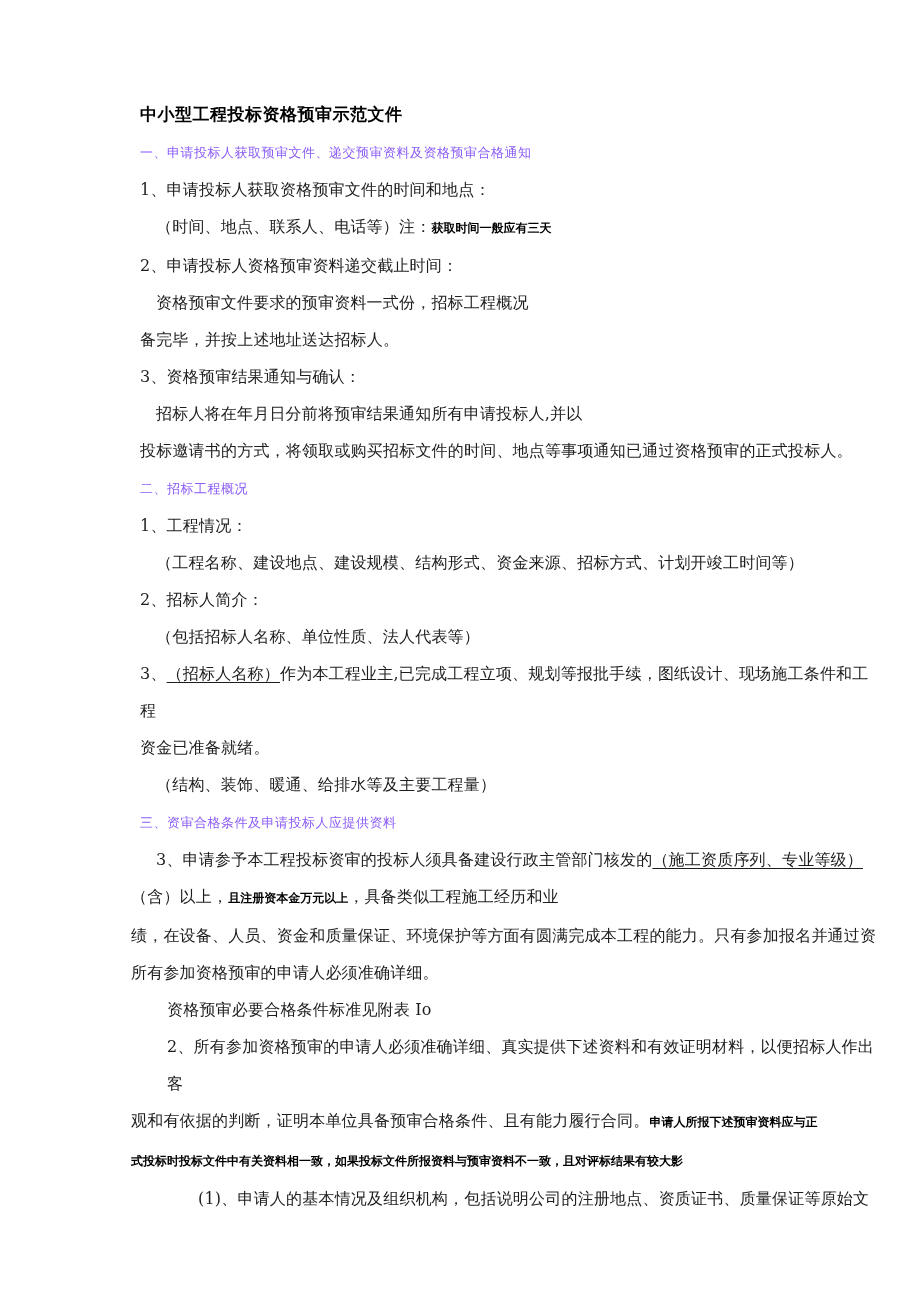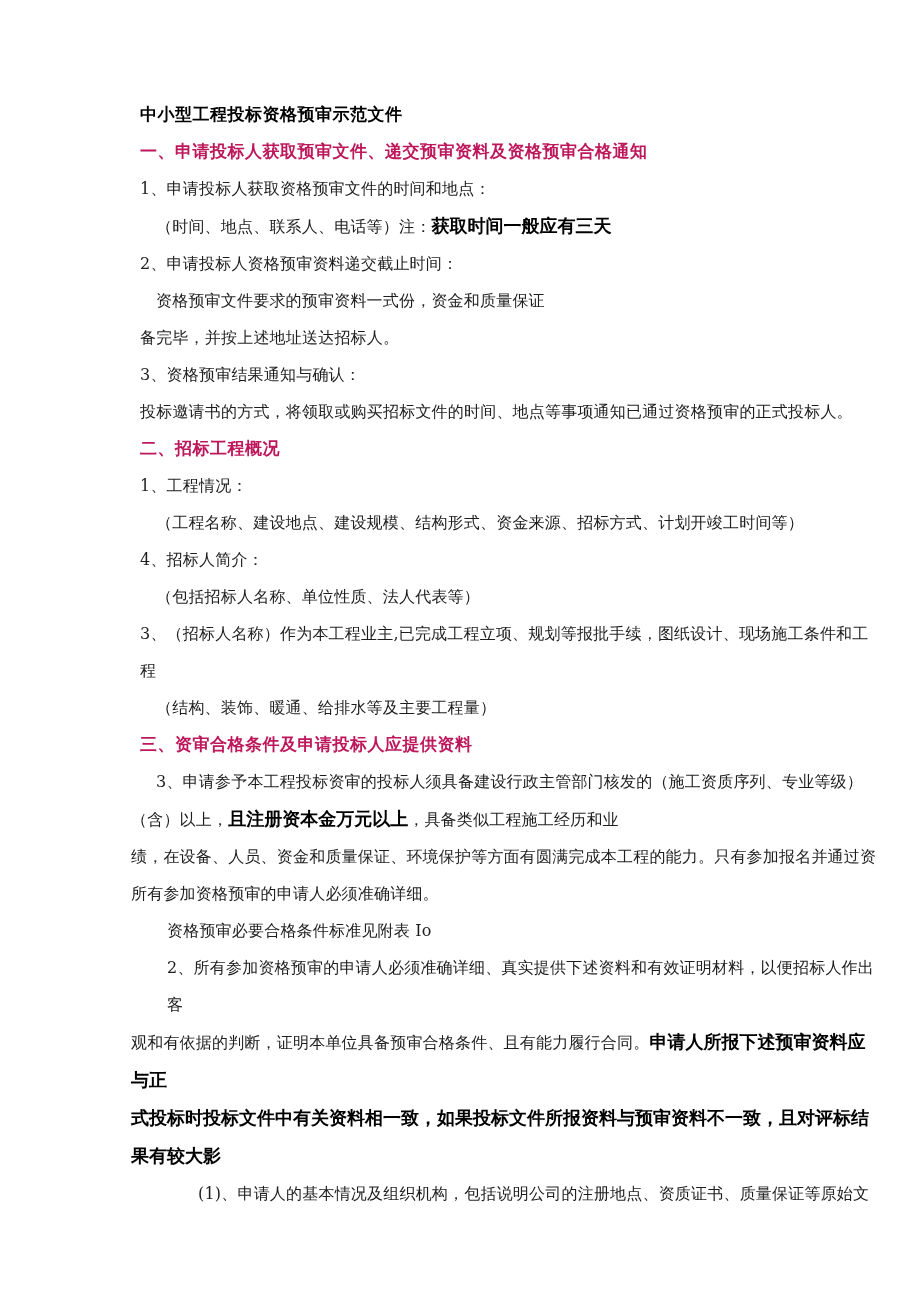--- a/index.html
+++ b/index.html
@@ -29,62 +29,65 @@
   }
   .ln.center { }
   .ln.i1 { padding-left: 16px; }
   .ln.i2 { padding-left: 27px; }
   .ln.i3 { padding-left: 58px; }
   .ln.wide { margin-left: -9px; }
   .seg { }
   .seg.bold {
     font-family: "DejaVu Sans", "Liberation Sans", sans-serif;
     font-weight: 700;
-    font-size: 18px;
+    font-size: 12px;
     color: #000000;
     letter-spacing: 0;
   }
   .seg.underline {
+    text-decoration: underline;
     text-underline-offset: 3px;
   }
   .ln.title-line .seg {
     font-family: "DejaVu Sans", "Liberation Sans", sans-serif;
     font-weight: 600;
     font-size: 17px;
     color: #000000;
     letter-spacing: 0.5px;
   }
   .ln.heading .seg {
     font-family: "DejaVu Sans", "Liberation Sans", sans-serif;
-    font-weight: 700;
-    font-size: 17px;
-    color: #be185d;
+    font-weight: 400;
+    font-size: 13px;
+    color: #8b5cf6;
     letter-spacing: 0.5px;
   }
 </style>
 </head>
 <body>
 
 <div class="page">
   <div class="content" id="doc">
       <div class="ln title-line"><span class="seg">中小型工程投标资格预审示范文件</span></div>
       <div class="ln heading"><span class="seg">一、申请投标人获取预审文件、递交预审资料及资格预审合格通知</span></div>
       <div class="ln"><span class="seg">1、申请投标人获取资格预审文件的时间和地点：</span></div>
       <div class="ln i1"><span class="seg">（时间、地点、联系人、电话等）注：</span><span class="seg bold">获取时间一般应有三天</span></div>
       <div class="ln"><span class="seg">2、申请投标人资格预审资料递交截止时间：</span></div>
-      <div class="ln i1"><span class="seg">资格预审文件要求的预审资料一式份，资金和质量保证</span></div>
+      <div class="ln i1"><span class="seg">资格预审文件要求的预审资料一式份，招标工程概况</span></div>
       <div class="ln"><span class="seg">备完毕，并按上述地址送达招标人。</span></div>
       <div class="ln"><span class="seg">3、资格预审结果通知与确认：</span></div>
+      <div class="ln i1"><span class="seg">招标人将在年月日分前将预审结果通知所有申请投标人,并以</span></div>
       <div class="ln"><span class="seg">投标邀请书的方式，将领取或购买招标文件的时间、地点等事项通知已通过资格预审的正式投标人。</span></div>
       <div class="ln heading center"><span class="seg">二、招标工程概况</span></div>
       <div class="ln"><span class="seg">1、工程情况：</span></div>
       <div class="ln i1"><span class="seg">（工程名称、建设地点、建设规模、结构形式、资金来源、招标方式、计划开竣工时间等）</span></div>
-      <div class="ln"><span class="seg">4、招标人简介：</span></div>
+      <div class="ln"><span class="seg">2、招标人简介：</span></div>
       <div class="ln i1"><span class="seg">（包括招标人名称、单位性质、法人代表等）</span></div>
       <div class="ln"><span class="seg">3、</span><span class="seg underline">（招标人名称）</span><span class="seg">作为本工程业主,已完成工程立项、规划等报批手续，图纸设计、现场施工条件和工程</span></div>
+      <div class="ln"><span class="seg">资金已准备就绪。</span></div>
       <div class="ln i1"><span class="seg">（结构、装饰、暖通、给排水等及主要工程量）</span></div>
       <div class="ln heading center"><span class="seg">三、资审合格条件及申请投标人应提供资料</span></div>
       <div class="ln i1"><span class="seg">3、申请参予本工程投标资审的投标人须具备建设行政主管部门核发的</span><span class="seg underline">（施工资质序列、专业等级）</span></div>
       <div class="ln wide"><span class="seg">（含）以上，</span><span class="seg bold">且注册资本金万元以上</span><span class="seg">，具备类似工程施工经历和业</span></div>
       <div class="ln wide"><span class="seg">绩，在设备、人员、资金和质量保证、环境保护等方面有圆满完成本工程的能力。只有参加报名并通过资</span></div>
       <div class="ln wide"><span class="seg">所有参加资格预审的申请人必须准确详细。</span></div>
       <div class="ln i2"><span class="seg">资格预审必要合格条件标准见附表 Io</span></div>
       <div class="ln i2"><span class="seg">2、所有参加资格预审的申请人必须准确详细、真实提供下述资料和有效证明材料，以便招标人作出客</span></div>
       <div class="ln wide"><span class="seg">观和有依据的判断，证明本单位具备预审合格条件、且有能力履行合同。</span><span class="seg bold">申请人所报下述预审资料应与正</span></div>
       <div class="ln wide"><span class="seg bold">式投标时投标文件中有关资料相一致，如果投标文件所报资料与预审资料不一致，且对评标结果有较大影</span></div>

